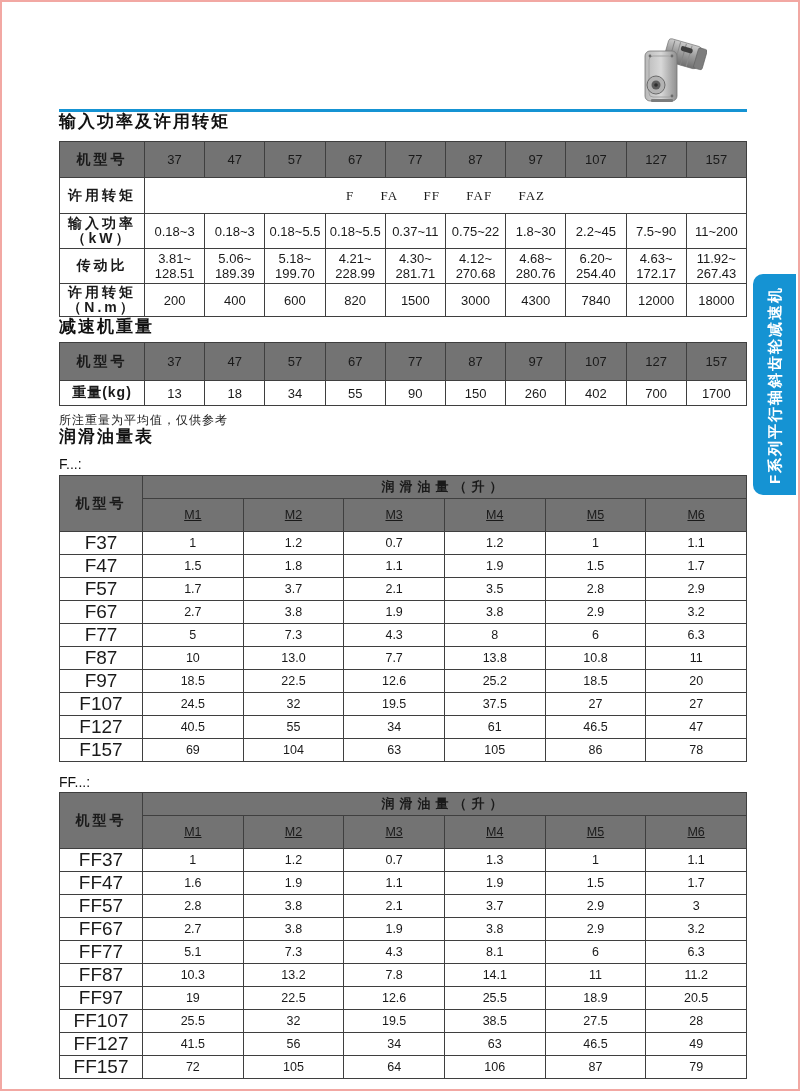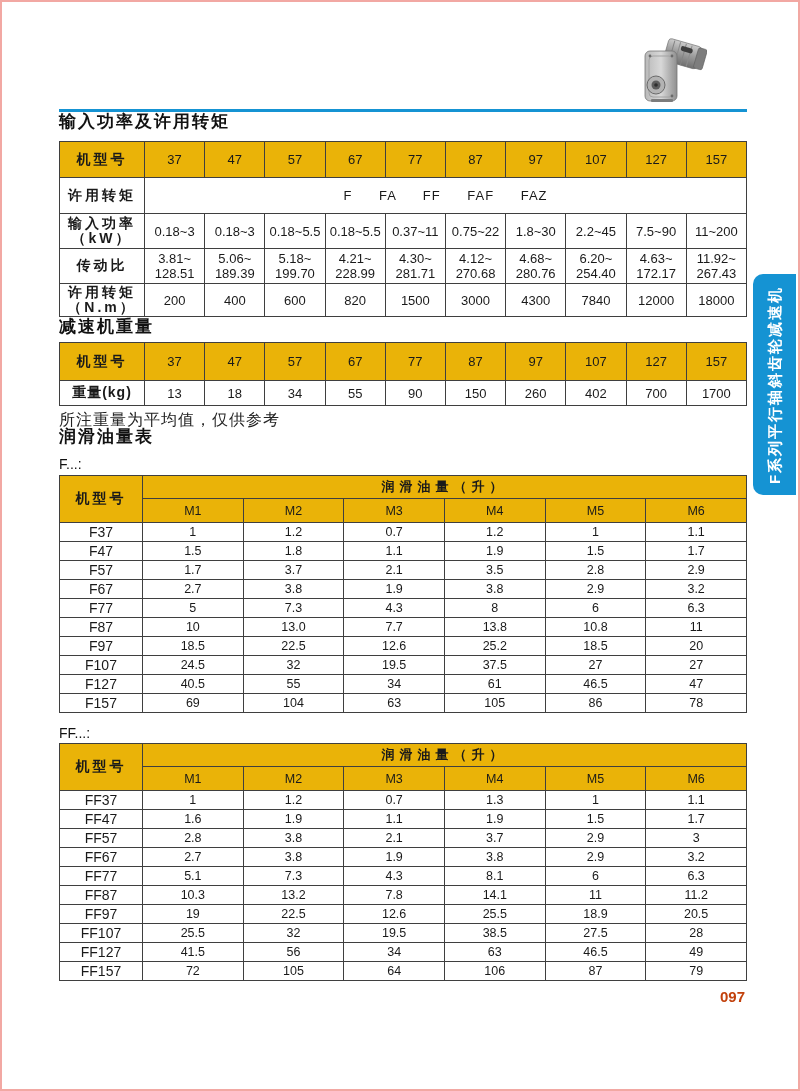--- a/index.html
+++ b/index.html
@@ -39,32 +39,32 @@
 
   table {
     border-collapse:collapse; width:688px; table-layout:fixed;
     font-size:13px; color:#1a1a1a;
   }
   td {
     border:1px solid #3f3f3f;
     text-align:center; vertical-align:middle; padding:0;
     overflow:hidden;
   }
-  .hd { background:#eab308; }
+  .hd { background:#737373; }
   .lbl { font-weight:bold; font-size:14px; letter-spacing:3px; }
   .pre { white-space:pre-line; line-height:15px; }
-  .forms-cell { word-spacing:22px; letter-spacing:1px; }
+  .forms-cell { word-spacing:22px; letter-spacing:1px;font-family:Liberation Serif, serif; }
   .unit { font-weight:bold; font-size:13px; letter-spacing:5px; }
   .mcol { font-size:12.5px; }
-  .model-cell { font-size:14px; }
+  .model-cell { font-size:19px; }
   tbody[data-rows] tr { height:19px; font-size:12.5px; }
   .r36{height:36px;} .r35{height:35px;} .r33{height:33px;}
-  .r38{height:38px;} .r39{height:25px;} .r23{height:23px;} .r17{height:24px;}
-
-  .note-text { font-size:16px; color:#222; height:14px; line-height:14px; letter-spacing:1px; }
+  .r38{height:38px;} .r39{height:25px;} .r23{height:23px;} .r17{height:33px;text-decoration:underline;}
+
+  .note-text { font-size:12px; color:#222; height:14px; line-height:14px; letter-spacing:1px; }
   .oil-label { font-size:14px; color:#111; height:16px; line-height:16px; }
   .page-number { text-align:right; font-weight:bold; font-size:15px; color:#c2410c; padding-right:2px; }
 
   .side-tab {
     position:absolute; right:2px; top:272px;
     width:43px; height:221px;
     background:#1593d3;
     border-radius:10px 0 0 10px;
   }
   .side-tab .tab-text {

